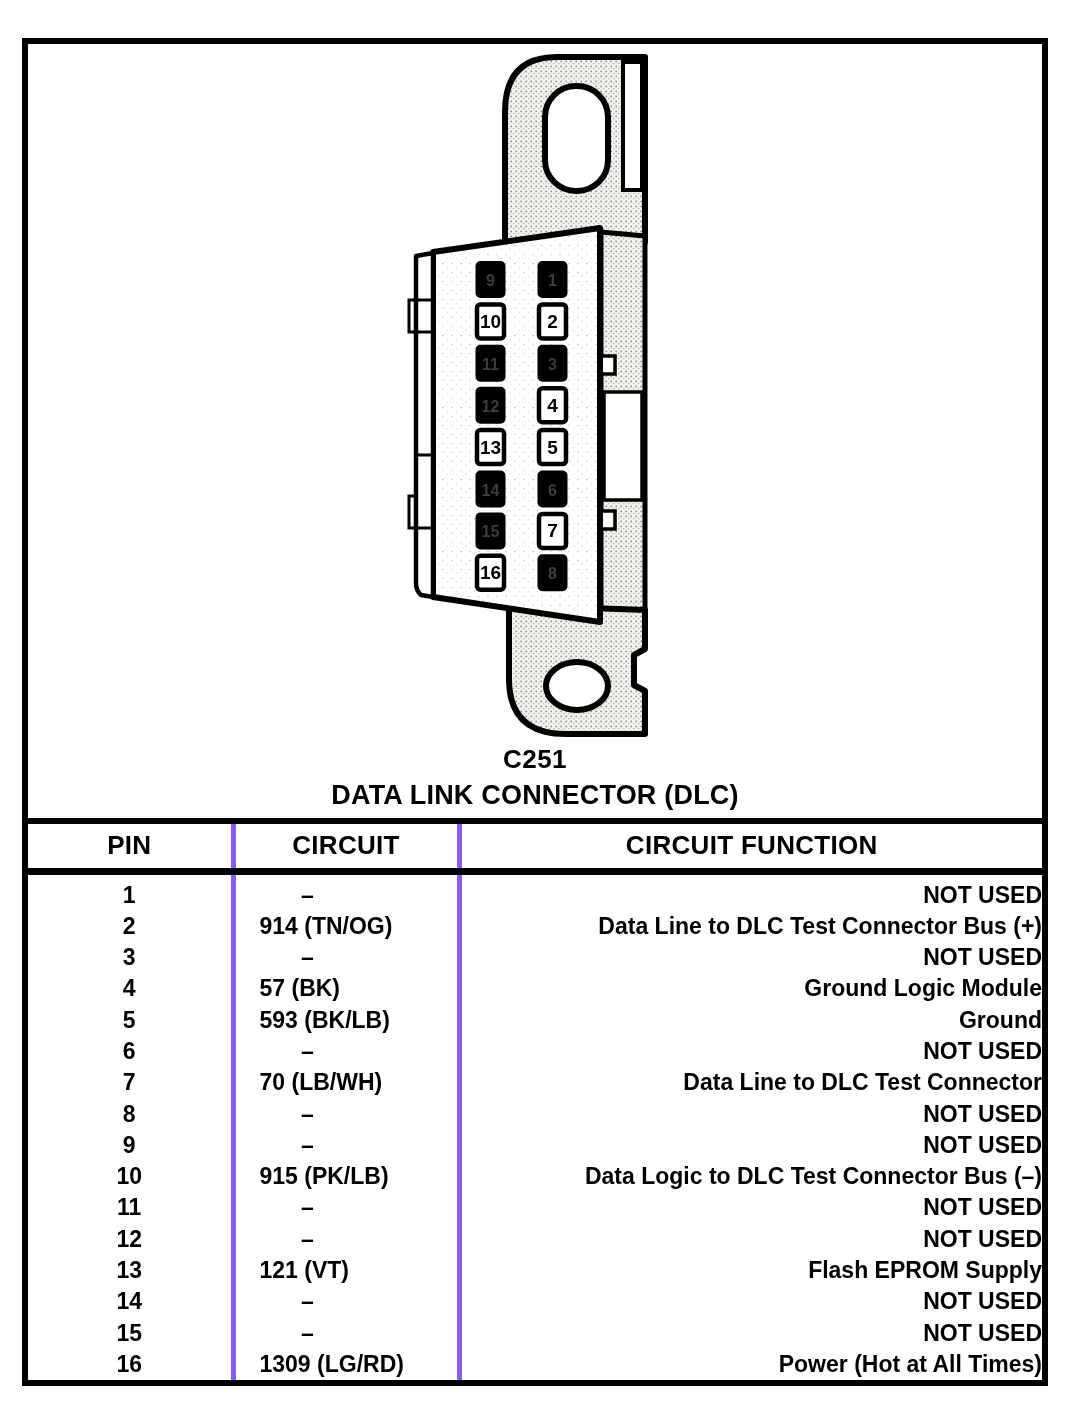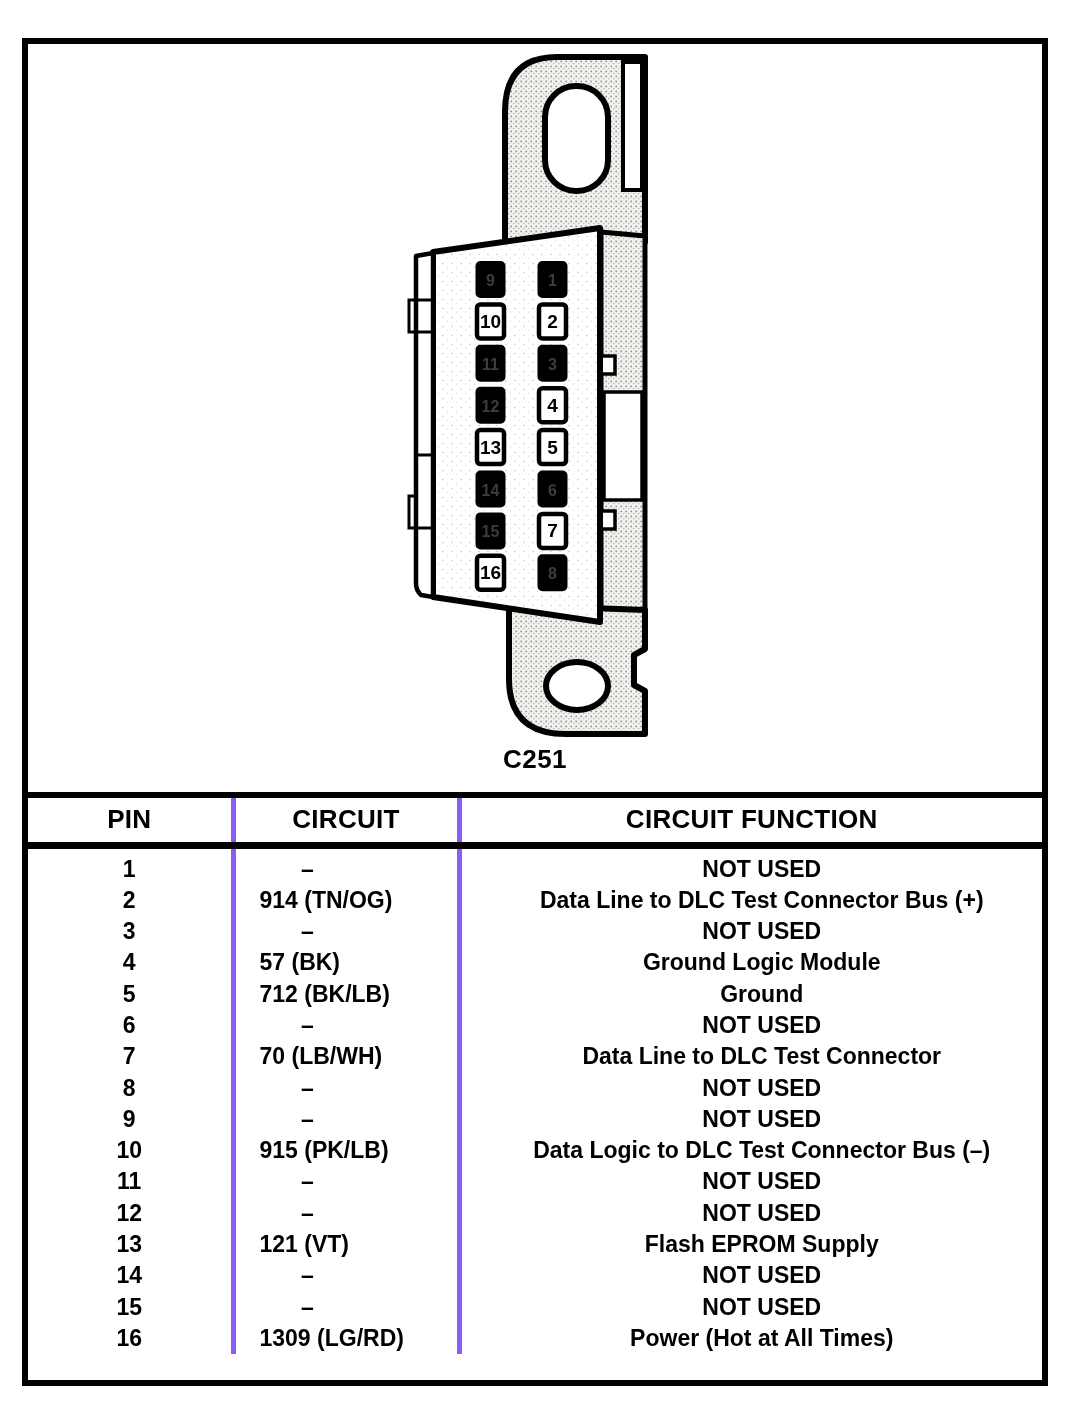--- a/index.html
+++ b/index.html
@@ -19,41 +19,41 @@
     letter-spacing:0.5px; line-height:30px;
     text-decoration-thickness:3px; text-underline-offset:5px;
   }
   .dlc-title {
     text-align:center; font-size:27px; font-weight:700; color:#000;
     letter-spacing:0.2px; line-height:34px; margin-top:4px;
   }
 
   table.pin-table {
     width:100%; border-collapse:collapse; table-layout:fixed;
-    border-top:6px solid #000; margin-top:18px;
+    border-top:6px solid #000; margin-top:6px;
   }
   table.pin-table col.c-pin  { width:205px; }
   table.pin-table col.c-circ { width:226px; }
 
   table.pin-table thead th {
     height:50px; border-bottom:7px solid #000;
     font-size:26px; font-weight:700; color:#000; text-align:center;
     letter-spacing:0.3px; vertical-align:middle;
   }
   table.pin-table th + th, table.pin-table td + td { border-left:5px solid #8b5cf6; }
 
   table.pin-table tbody td {
     font-size:23px; font-weight:700; color:#000; line-height:31.3px;
     white-space:nowrap; overflow:hidden;
   }
   table.pin-table tbody tr:first-child td { padding-top:5px; }
   td.col-pin  { text-align:center; }
   td.col-circ { text-align:left; padding-left:24px; }
   td.col-circ .dash-wrap { display:inline-block; width:96px; text-align:center; }
-  td.col-func { text-align:center; padding-left:20px; }
+  td.col-func { text-align:right; padding-left:20px; }
 </style>
 </head>
 <body>
 
 <div class="frame">
 
   <div class="diagram-area">
     <svg width="1014" height="700" viewBox="28 44 1014 700" style="font-family:'Liberation Sans',sans-serif; font-weight:bold;">
       <defs>
         <pattern id="stip" width="5" height="5" patternUnits="userSpaceOnUse">
@@ -161,20 +161,21 @@
           </g>
           <g>
             <rect x="539" y="555.8" width="27" height="34" rx="3.5" stroke="#000" stroke-width="3" fill="#000000"></rect>
             <text x="552.5" y="579.3" text-anchor="middle" font-size="16" fill="#3d3d3d">8</text>
           </g>
         </g>
     </svg>
   </div>
 
   <div class="c251-label">C251</div>
+  <div class="dlc-title">DATA LINK CONNECTOR (DLC)</div>
 
   <table class="pin-table">
     <colgroup>
         <col class="c-pin">
         <col class="c-circ">
         <col class="c-func">
       </colgroup>
     <thead>
       <tr>
         <th>PIN</th>
@@ -198,21 +199,21 @@
           <td class="col-circ"><span class="dash-wrap">–</span></td>
           <td class="col-func">NOT USED</td>
         </tr>
         <tr>
           <td class="col-pin">4</td>
           <td class="col-circ">57 (BK)</td>
           <td class="col-func">Ground Logic Module</td>
         </tr>
         <tr>
           <td class="col-pin">5</td>
-          <td class="col-circ">712 (BK/LB)</td>
+          <td class="col-circ">593 (BK/LB)</td>
           <td class="col-func">Ground</td>
         </tr>
         <tr>
           <td class="col-pin">6</td>
           <td class="col-circ"><span class="dash-wrap">–</span></td>
           <td class="col-func">NOT USED</td>
         </tr>
         <tr>
           <td class="col-pin">7</td>
           <td class="col-circ">70 (LB/WH)</td>

